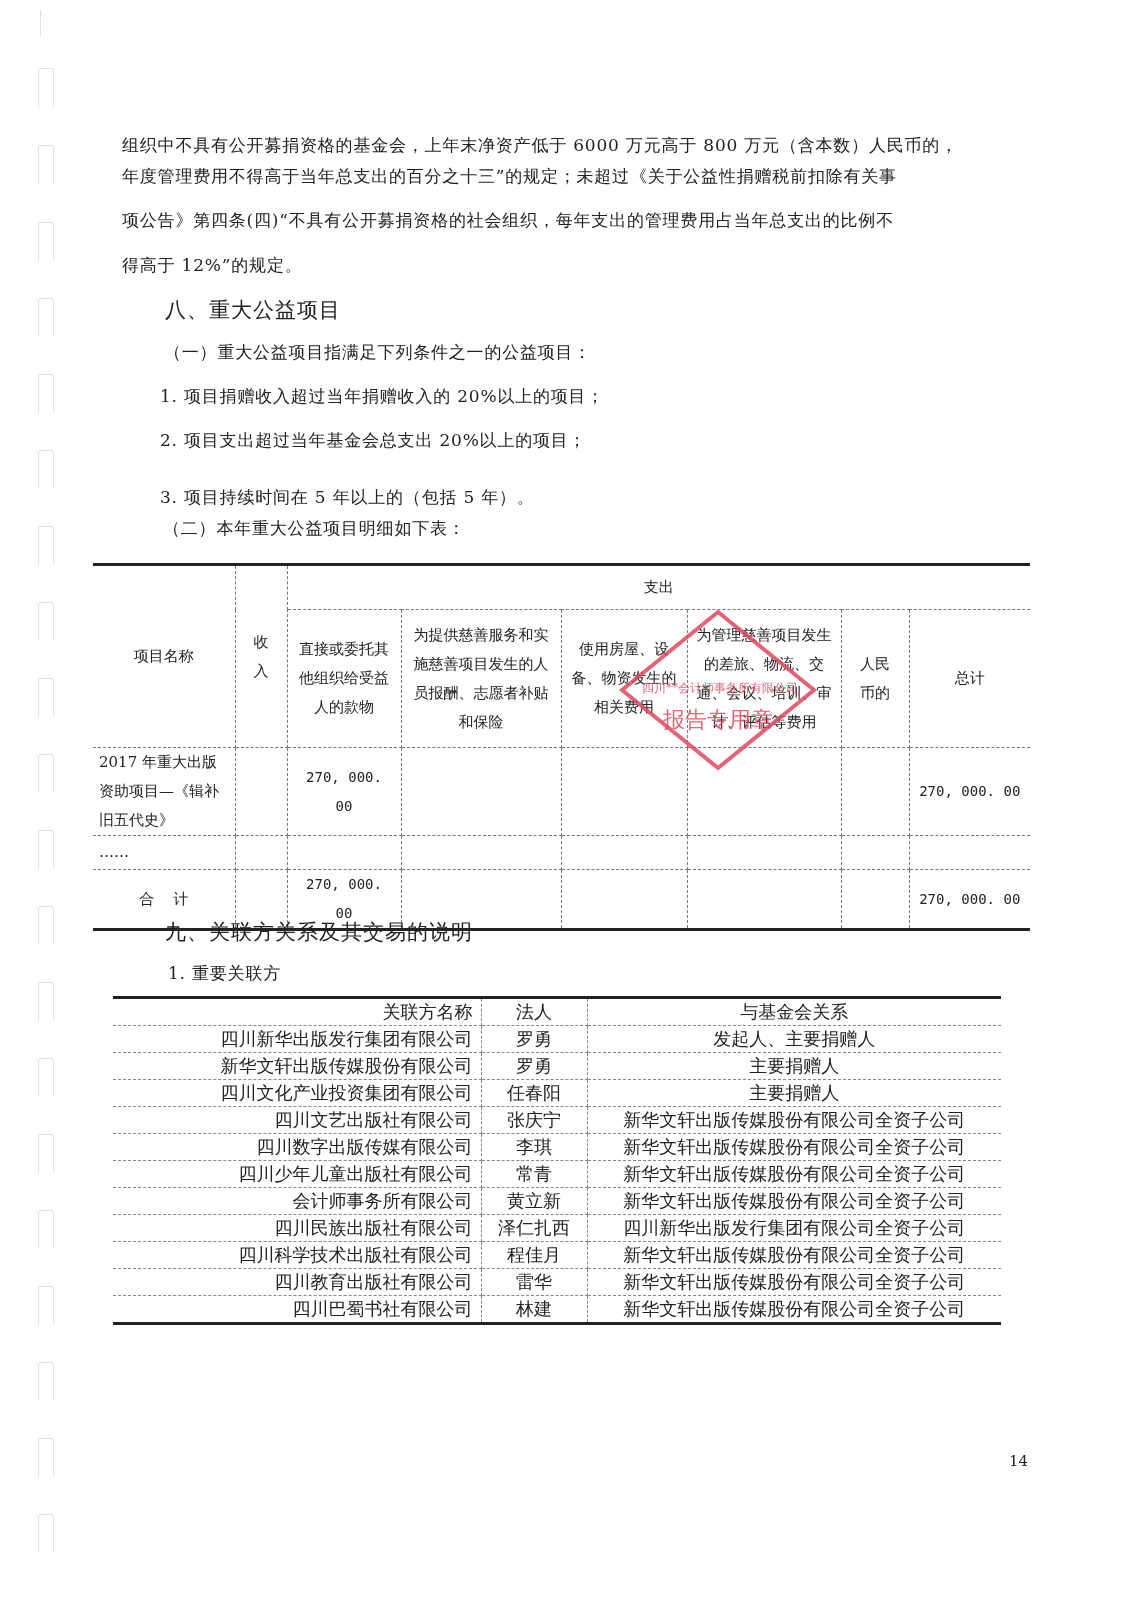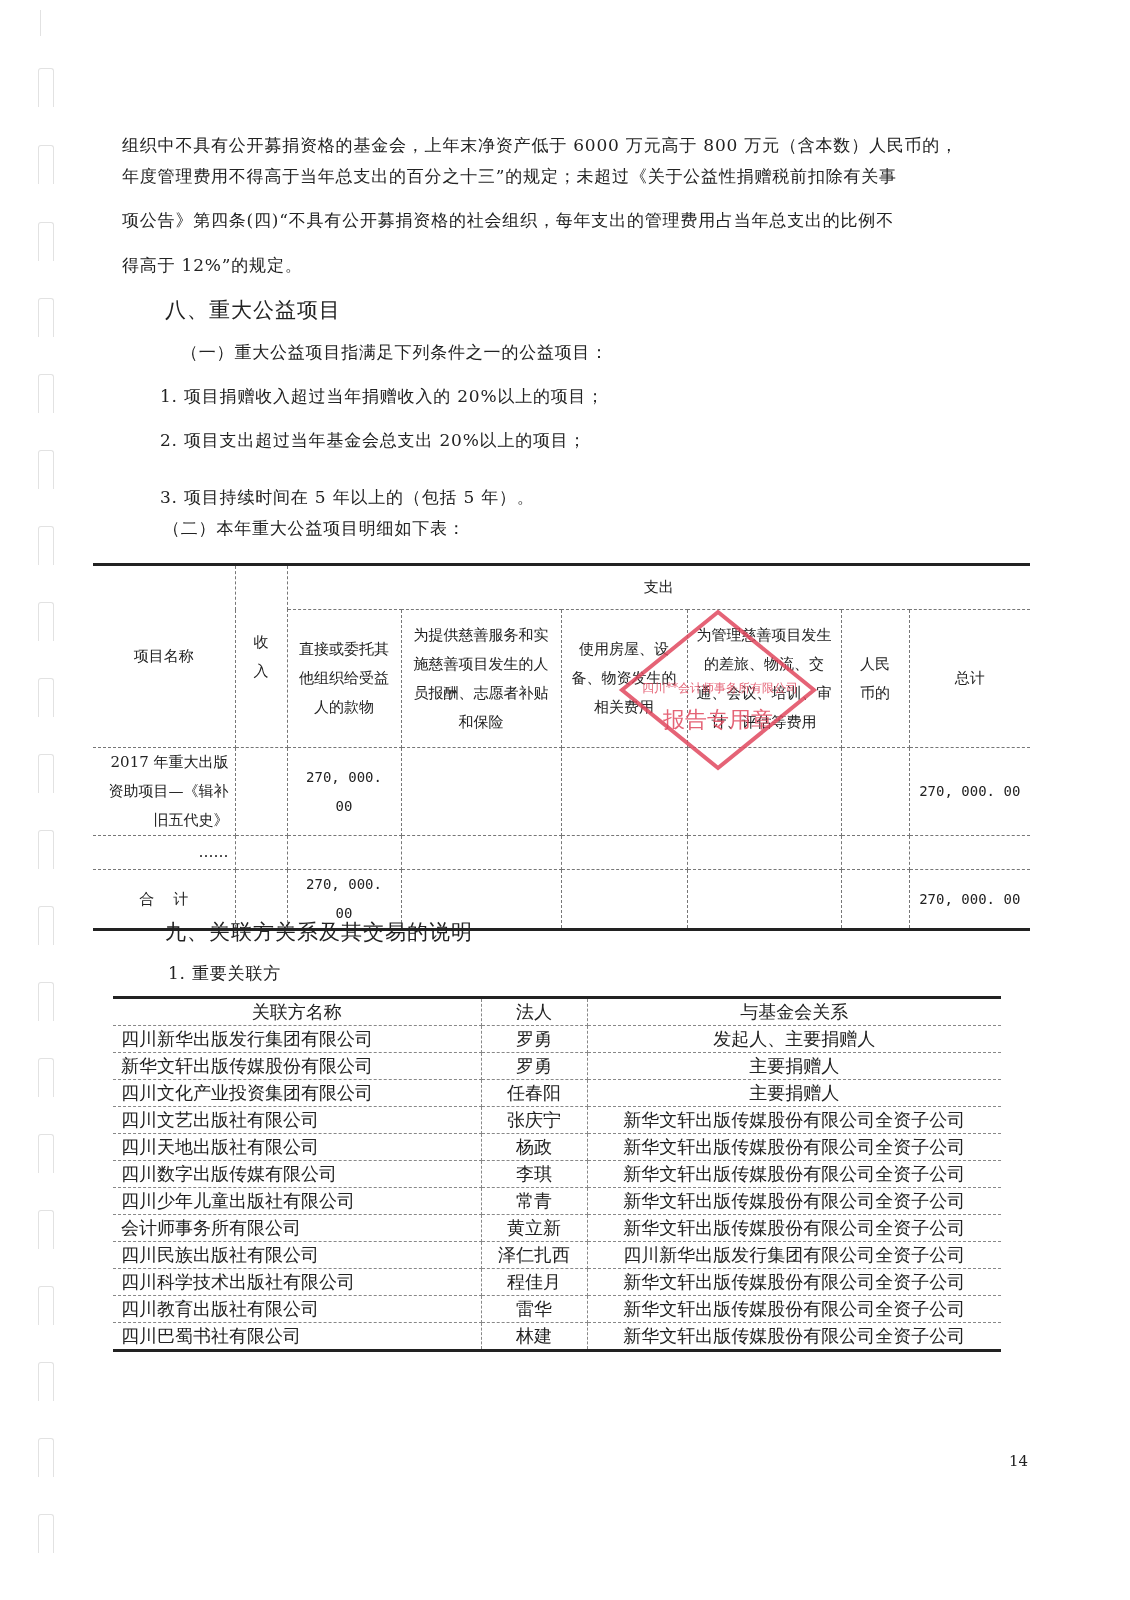--- a/index.html
+++ b/index.html
@@ -13,25 +13,25 @@
   .binding.top { top: 10px; height: 26px; border-radius: 0; border-top: none; border-right: none; width: 0; }
   .line { position: absolute; font-size: 17px; white-space: nowrap; letter-spacing: 0.8px; }
   .h2 { position: absolute; font-size: 21px; letter-spacing: 1px; white-space: nowrap; }
   
   table { border-collapse: collapse; position: absolute; }
   #t1 { left: 93px; top: 563px; width: 937px; border-top: 3px solid #222; border-bottom: 3px solid #222; font-size: 15px; }
   #t1 td, #t1 th { border: 1px dashed #777; text-align: center; vertical-align: middle; font-weight: normal; line-height: 29px; padding: 0 6px; }
   #t1 tr > :first-child { border-left: none; }
   #t1 tr > :last-child { border-right: none; }
   #t1 .num { font-family: "DejaVu Sans Mono", "Liberation Mono", monospace; font-size: 14px; }
-  #t1 .lt { text-align: right; margin-left: 47px; }
+  #t1 .lt { text-align: left; margin-left: 47px; }
   
   #t2 { left: 113px; top: 996px; width: 888px; border-top: 3px solid #222; border-bottom: 3px solid #222; font-size: 18px; }
   #t2 td, #t2 th { border: 1px dashed #888; height: 26px; padding: 0 8px; font-weight: normal; line-height: 26px; }
-  #t2 tr > :first-child { border-left: none; }
+  #t2 tr > :first-child { border-left: none; text-align: right; }
   #t2 tr > :last-child { border-right: none; }
   #t2 th { text-align: center; }
   #t2 td.c { text-align: center; }
   .stamp { position: absolute; left: 608px; top: 600px; width: 220px; height: 180px; pointer-events: none; }
   .pageno { position: absolute; left: 977px; top: 1452px; font-size: 15px; margin-left: 32px; }
 </style>
 </head>
 <body>
 
 <div class="binding top" style="left:40px"></div>
@@ -55,21 +55,21 @@
 <div class="binding" style="top:1362px"></div>
 <div class="binding" style="top:1438px"></div>
 <div class="binding" style="top:1514px"></div>
 
 <div class="line" style="left:122px; top:120px;margin-top:14px;">组织中不具有公开募捐资格的基金会，上年末净资产低于 6000 万元高于 800 万元（含本数）人民币的，</div>
 <div class="line" style="left:122px; top:165px;">年度管理费用不得高于当年总支出的百分之十三”的规定；未超过《关于公益性捐赠税前扣除有关事</div>
 <div class="line" style="left:122px; top:209px;">项公告》第四条(四)“不具有公开募捐资格的社会组织，每年支出的管理费用占当年总支出的比例不</div>
 <div class="line" style="left:122px; top:254px;">得高于 12%”的规定。</div>
 
 <div class="h2" style="left:165px; top:296px;">八、重大公益项目</div>
-<div class="line" style="left:181px; top:341px;">（一）重大公益项目指满足下列条件之一的公益项目：</div>
+<div class="line" style="left:164px; top:341px;">（一）重大公益项目指满足下列条件之一的公益项目：</div>
 <div class="line" style="left:160px; top:385px;">1.  项目捐赠收入超过当年捐赠收入的 20%以上的项目；</div>
 <div class="line" style="left:160px; top:429px;">2.  项目支出超过当年基金会总支出 20%以上的项目；</div>
 <div class="line" style="left:160px; top:473px;margin-top:13px;">3.  项目持续时间在 5 年以上的（包括 5 年）。</div>
 <div class="line" style="left:163px; top:517px;">（二）本年重大公益项目明细如下表：</div>
 
 <table id="t1">
   <colgroup>
     <col style="width:142px">
       <col style="width:52px">
       <col style="width:114px">
@@ -163,25 +163,20 @@
         <td>四川文化产业投资集团有限公司</td>
         <td class="c">任春阳</td>
         <td class="c">主要捐赠人</td>
       </tr>
       <tr>
         <td>四川文艺出版社有限公司</td>
         <td class="c">张庆宁</td>
         <td class="c">新华文轩出版传媒股份有限公司全资子公司</td>
       </tr>
       <tr>
-        <td>四川天地出版社有限公司</td>
-        <td class="c">杨政</td>
-        <td class="c">新华文轩出版传媒股份有限公司全资子公司</td>
-      </tr>
-      <tr>
         <td>四川数字出版传媒有限公司</td>
         <td class="c">李琪</td>
         <td class="c">新华文轩出版传媒股份有限公司全资子公司</td>
       </tr>
       <tr>
         <td>四川少年儿童出版社有限公司</td>
         <td class="c">常青</td>
         <td class="c">新华文轩出版传媒股份有限公司全资子公司</td>
       </tr>
       <tr>

